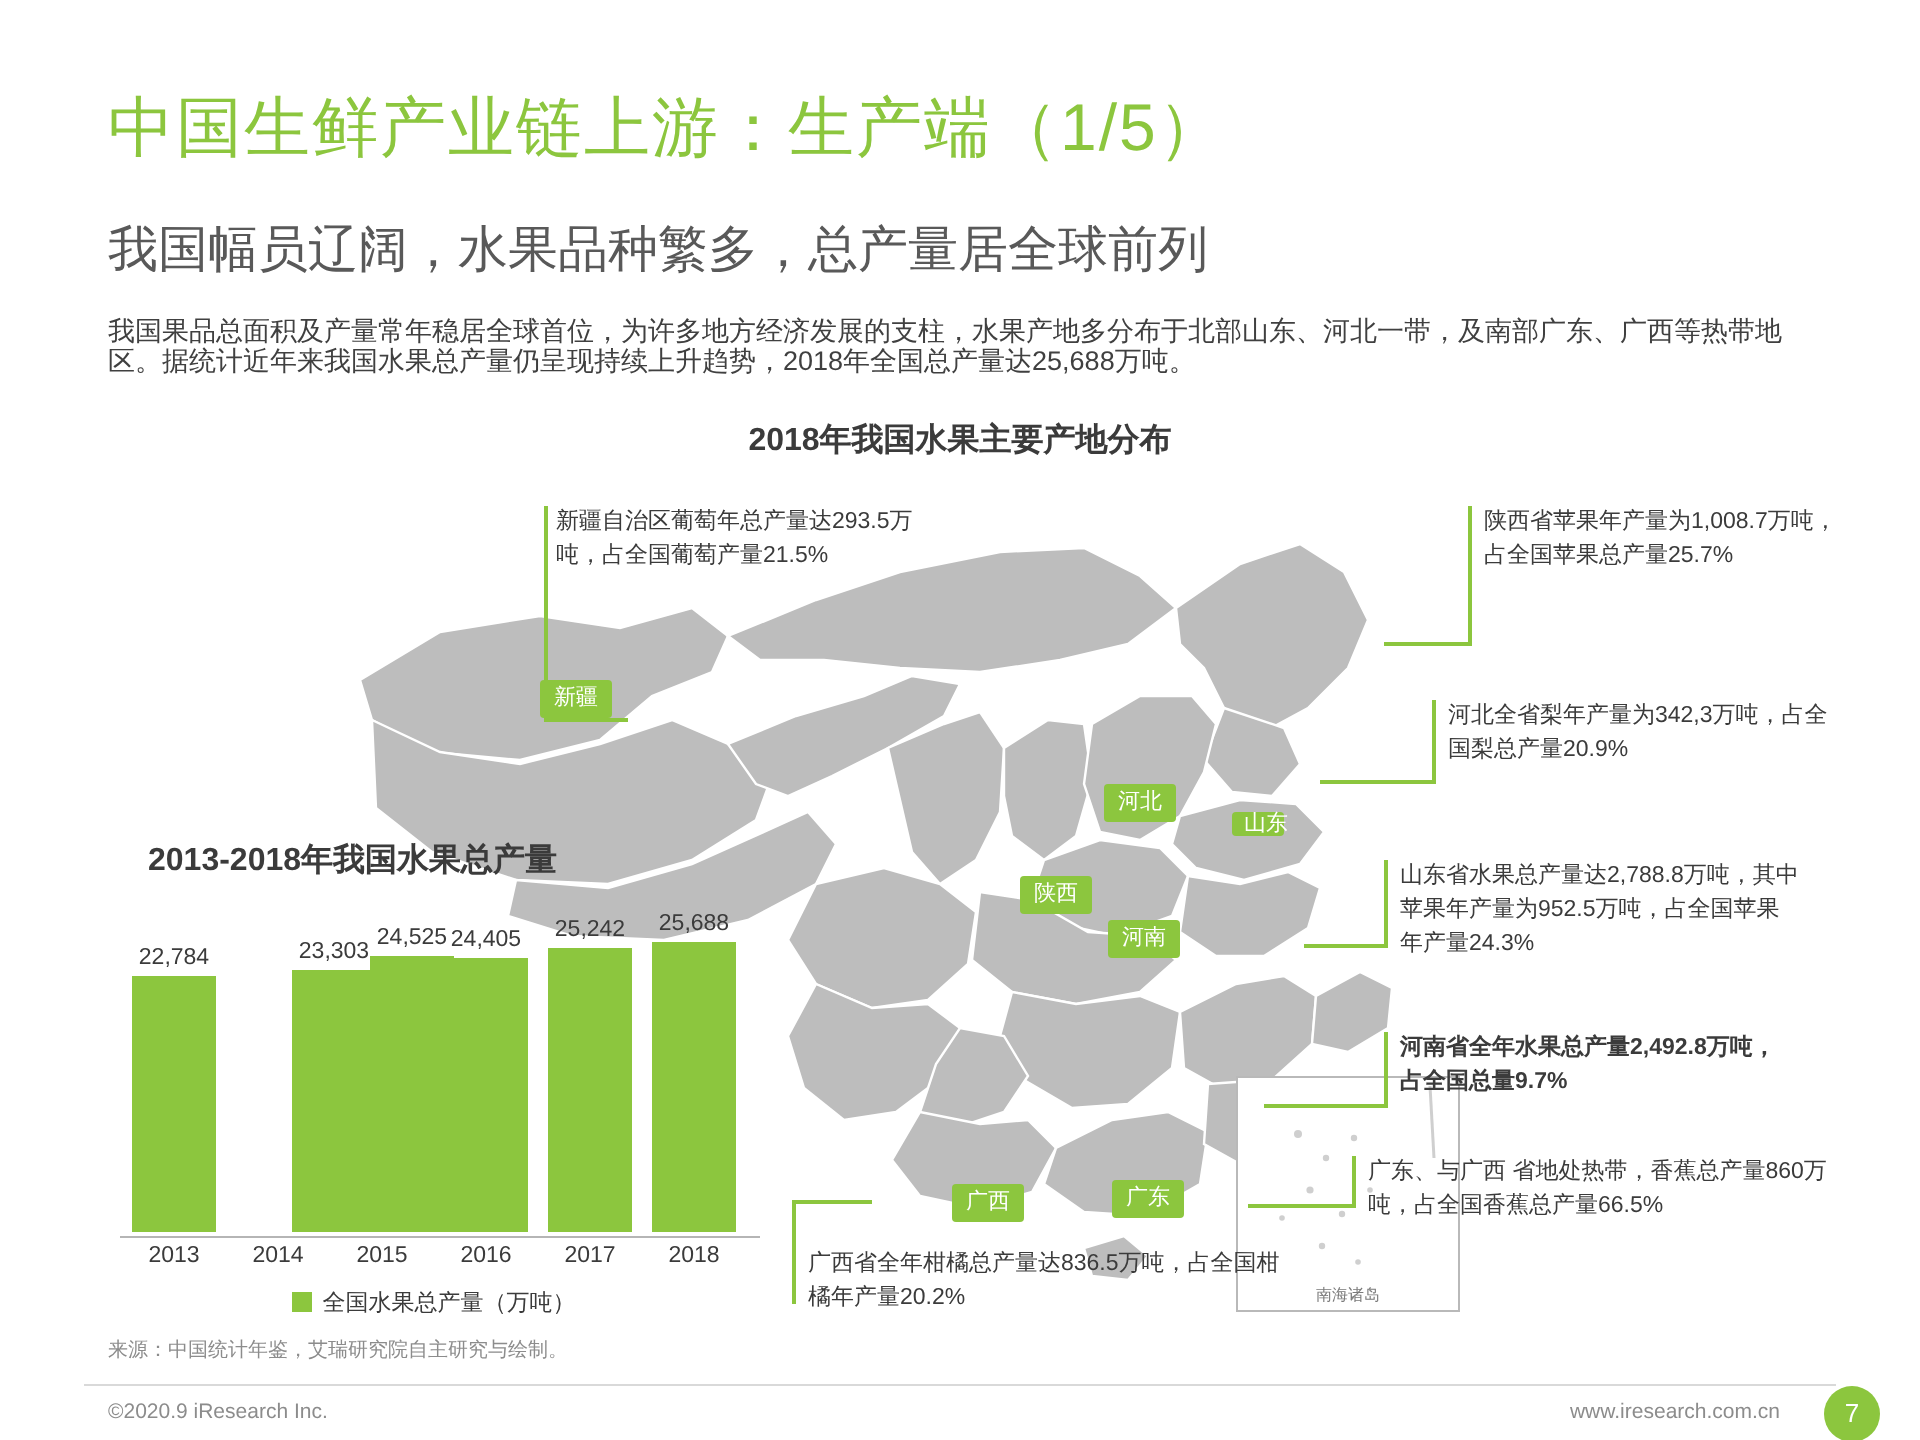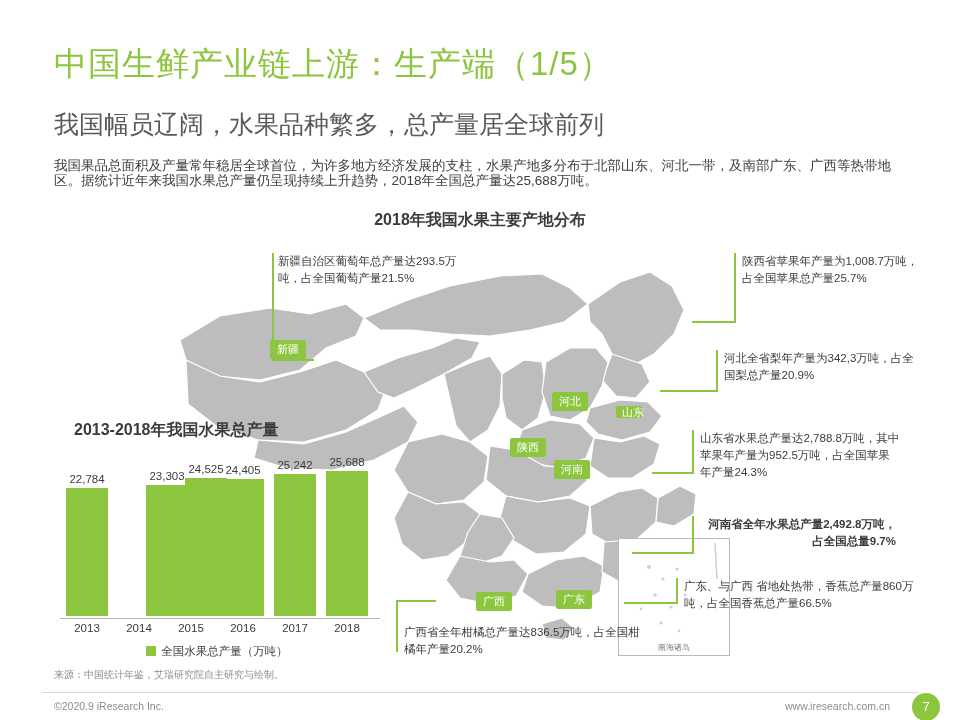--- a/index.html
+++ b/index.html
@@ -232,21 +232,21 @@
   <div class="leader" style="left:692px; top:321px; width:44px; height:2px;"></div>
 
   <div class="note" style="left:724px; top:350px; width:190px;">河北全省梨年产量为342,3万吨，占全国梨总产量20.9%</div>
   <div class="leader" style="left:716px; top:350px; width:2px; height:42px;"></div>
   <div class="leader" style="left:660px; top:390px; width:58px; height:2px;"></div>
 
   <div class="note" style="left:700px; top:430px; width:200px;">山东省水果总产量达2,788.8万吨，其中苹果年产量为952.5万吨，占全国苹果年产量24.3%</div>
   <div class="leader" style="left:692px; top:430px; width:2px; height:44px;"></div>
   <div class="leader" style="left:652px; top:472px; width:42px; height:2px;"></div>
 
-  <div class="note bold" style="left:700px; top:516px; width:196px;text-align:right;">河南省全年水果总产量2,492.8万吨，占全国总量9.7%</div>
+  <div class="note bold" style="left:700px; top:516px; width:196px;">河南省全年水果总产量2,492.8万吨，占全国总量9.7%</div>
   <div class="leader" style="left:692px; top:516px; width:2px; height:38px;"></div>
   <div class="leader" style="left:632px; top:552px; width:62px; height:2px;"></div>
 
   <div class="note" style="left:684px; top:578px; width:230px;">广东、与广西 省地处热带，香蕉总产量860万吨，占全国香蕉总产量66.5%</div>
   <div class="leader" style="left:676px; top:578px; width:2px; height:26px;"></div>
   <div class="leader" style="left:624px; top:602px; width:54px; height:2px;"></div>
 
   <div class="note" style="left:404px; top:624px; width:240px;">广西省全年柑橘总产量达836.5万吨，占全国柑橘年产量20.2%</div>
   <div class="leader" style="left:396px; top:600px; width:2px; height:52px;"></div>
   <div class="leader" style="left:396px; top:600px; width:40px; height:2px;"></div>

